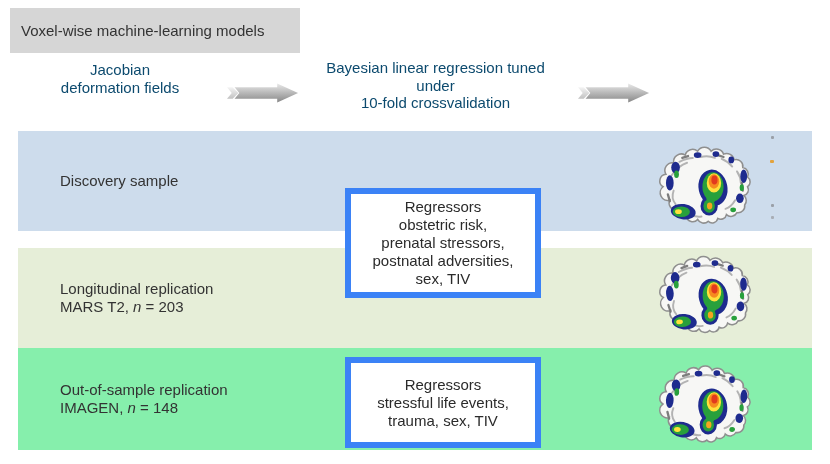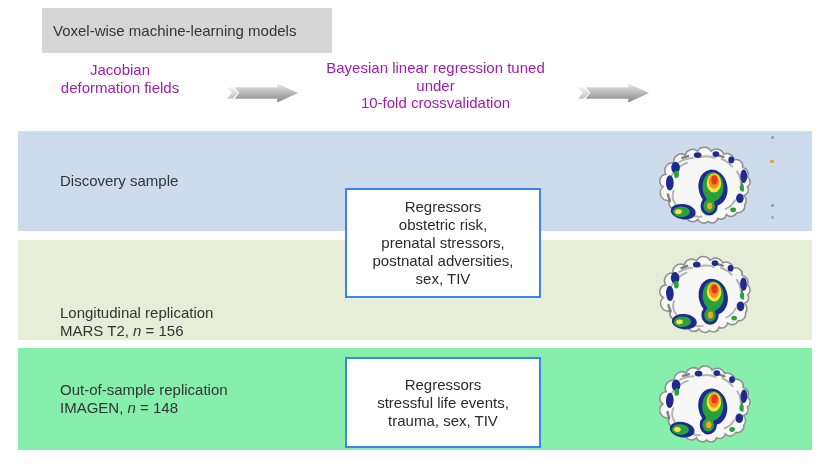--- a/index.html
+++ b/index.html
@@ -9,46 +9,46 @@
     background:#ffffff;
     font-family:"Liberation Sans", sans-serif;
     color:#383838;
     overflow:hidden;
   }
   .header-box{
     position:absolute;left:10px;top:8px;width:290px;height:45px;
     background:#d6d6d6;
     display:flex;align-items:center;
     padding-left:11px;box-sizing:border-box;
-    font-size:15px;color:#333333;margin-left:32px;
+    font-size:15px;color:#333333;
   }
   .flow{
     position:absolute;
     text-align:center;
     white-space:pre-line;
-    font-size:15px;line-height:17.5px;color:#a21caf;
+    font-size:15px;line-height:17.5px;color:#0c4a6e;
   }
   .flow.source{left:32px;top:61px;width:176px;}
   .flow.process{left:313px;top:59px;width:245px;}
   .flow.output{left:661px;top:62px;width:100px;}
   .arrow{position:absolute;width:72px;height:22px;}
   .arrow.a1{left:227px;top:82px;}
   .arrow.a2{left:578px;top:82px;}
   .row{
     position:absolute;left:18px;width:794px;height:100px;
     display:flex;align-items:center;
     padding-left:42px;box-sizing:border-box;
   }
   .row.r1{top:131px;background:#cddcec;}
-  .row.r2{top:240px;background:#e6eed8;align-items:flex-end;}
+  .row.r2{top:248px;background:#e6eed8;}
   .row.r3{top:348px;background:#86efac;height:102px;}
   .row-label{font-size:15px;line-height:18px;color:#333333;}
   .reg-box{
     position:absolute;left:345px;width:196px;
-    background:#ffffff;border:2px solid #3b82f6;
+    background:#ffffff;border:6px solid #3b82f6;
     box-sizing:border-box;
     display:flex;align-items:center;justify-content:center;
     text-align:center;white-space:pre-line;
     font-size:15px;line-height:18px;color:#2b2b2b;
   }
   .reg-box.b1{top:188px;height:110px;}
   .reg-box.b2{top:357px;height:91px;}
   .brain{position:absolute;left:649px;width:128px;height:96px;}
   .brain.p1{top:133px;}
   .brain.p2{top:242px;transform:rotate(-2deg);}
@@ -149,21 +149,21 @@
 
   <div class="row r1">
     <div class="row-label">
       <div>Discovery sample</div>
     </div>
   </div>
 
   <div class="row r2">
     <div class="row-label">
       <div>Longitudinal replication</div>
-      <div><span>MARS T2, </span><i>n</i><span> = 156</span></div>
+      <div><span>MARS T2, </span><i>n</i><span> = 203</span></div>
     </div>
   </div>
 
   <div class="row r3">
     <div class="row-label">
       <div>Out-of-sample replication</div>
       <div><span>IMAGEN, </span><i>n</i><span> = 148</span></div>
     </div>
   </div>
 

